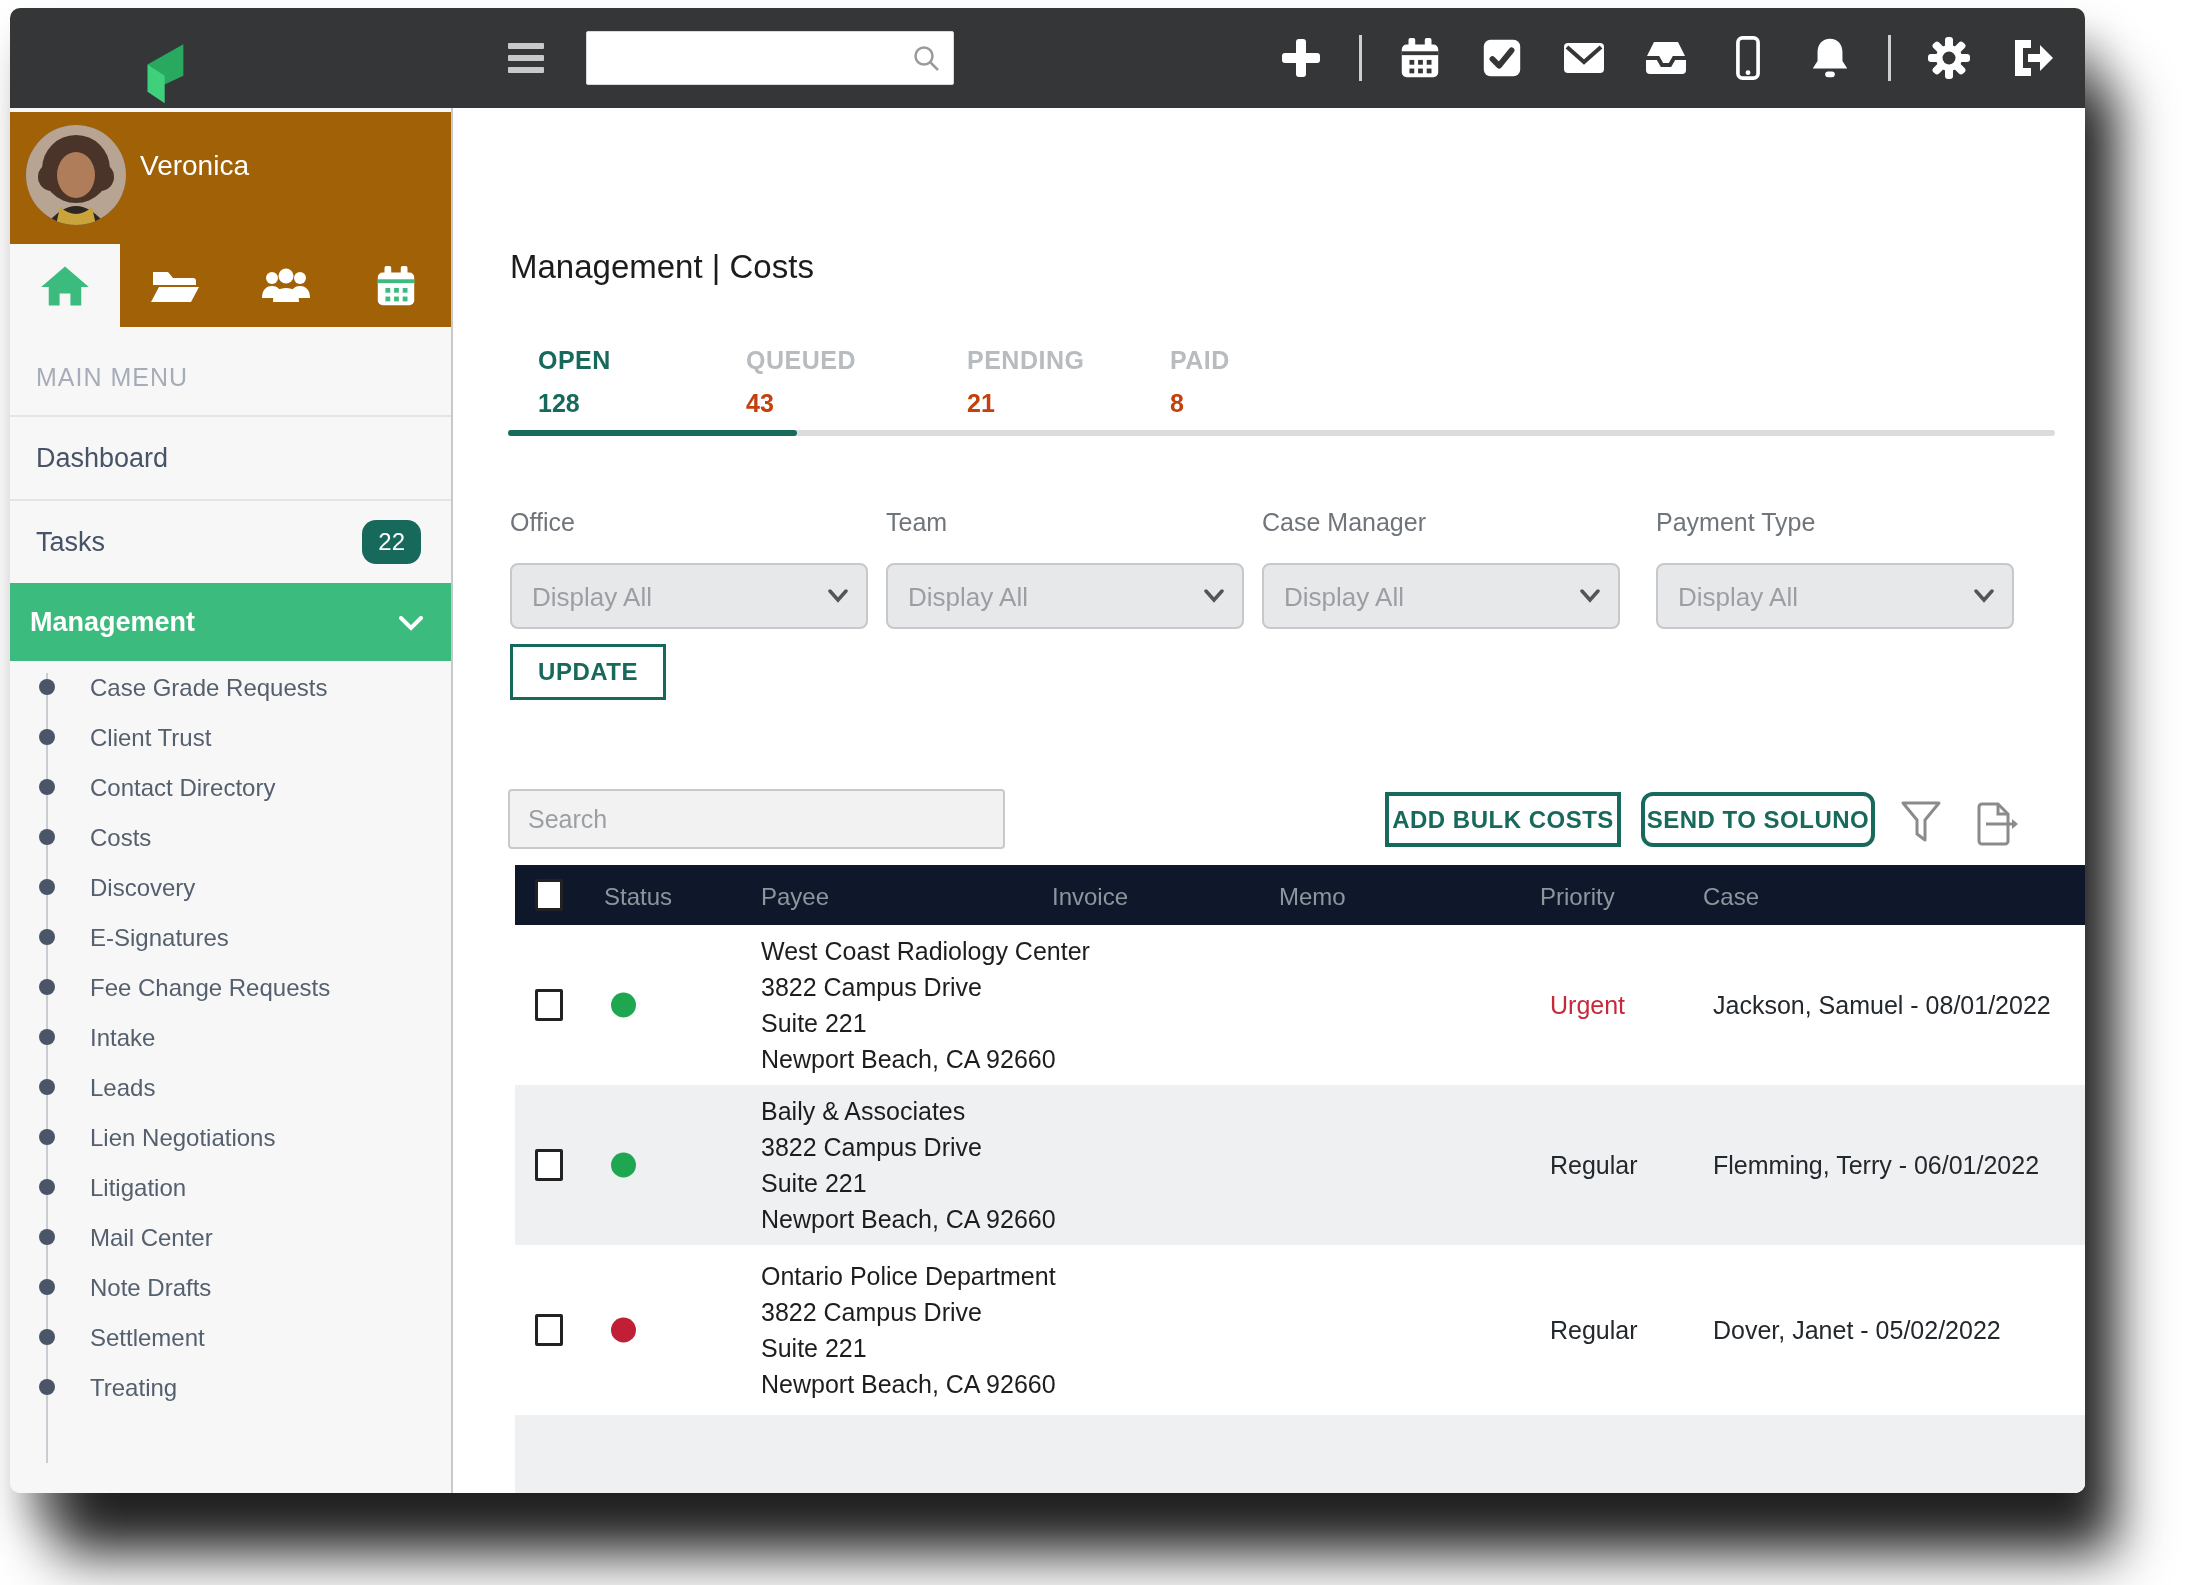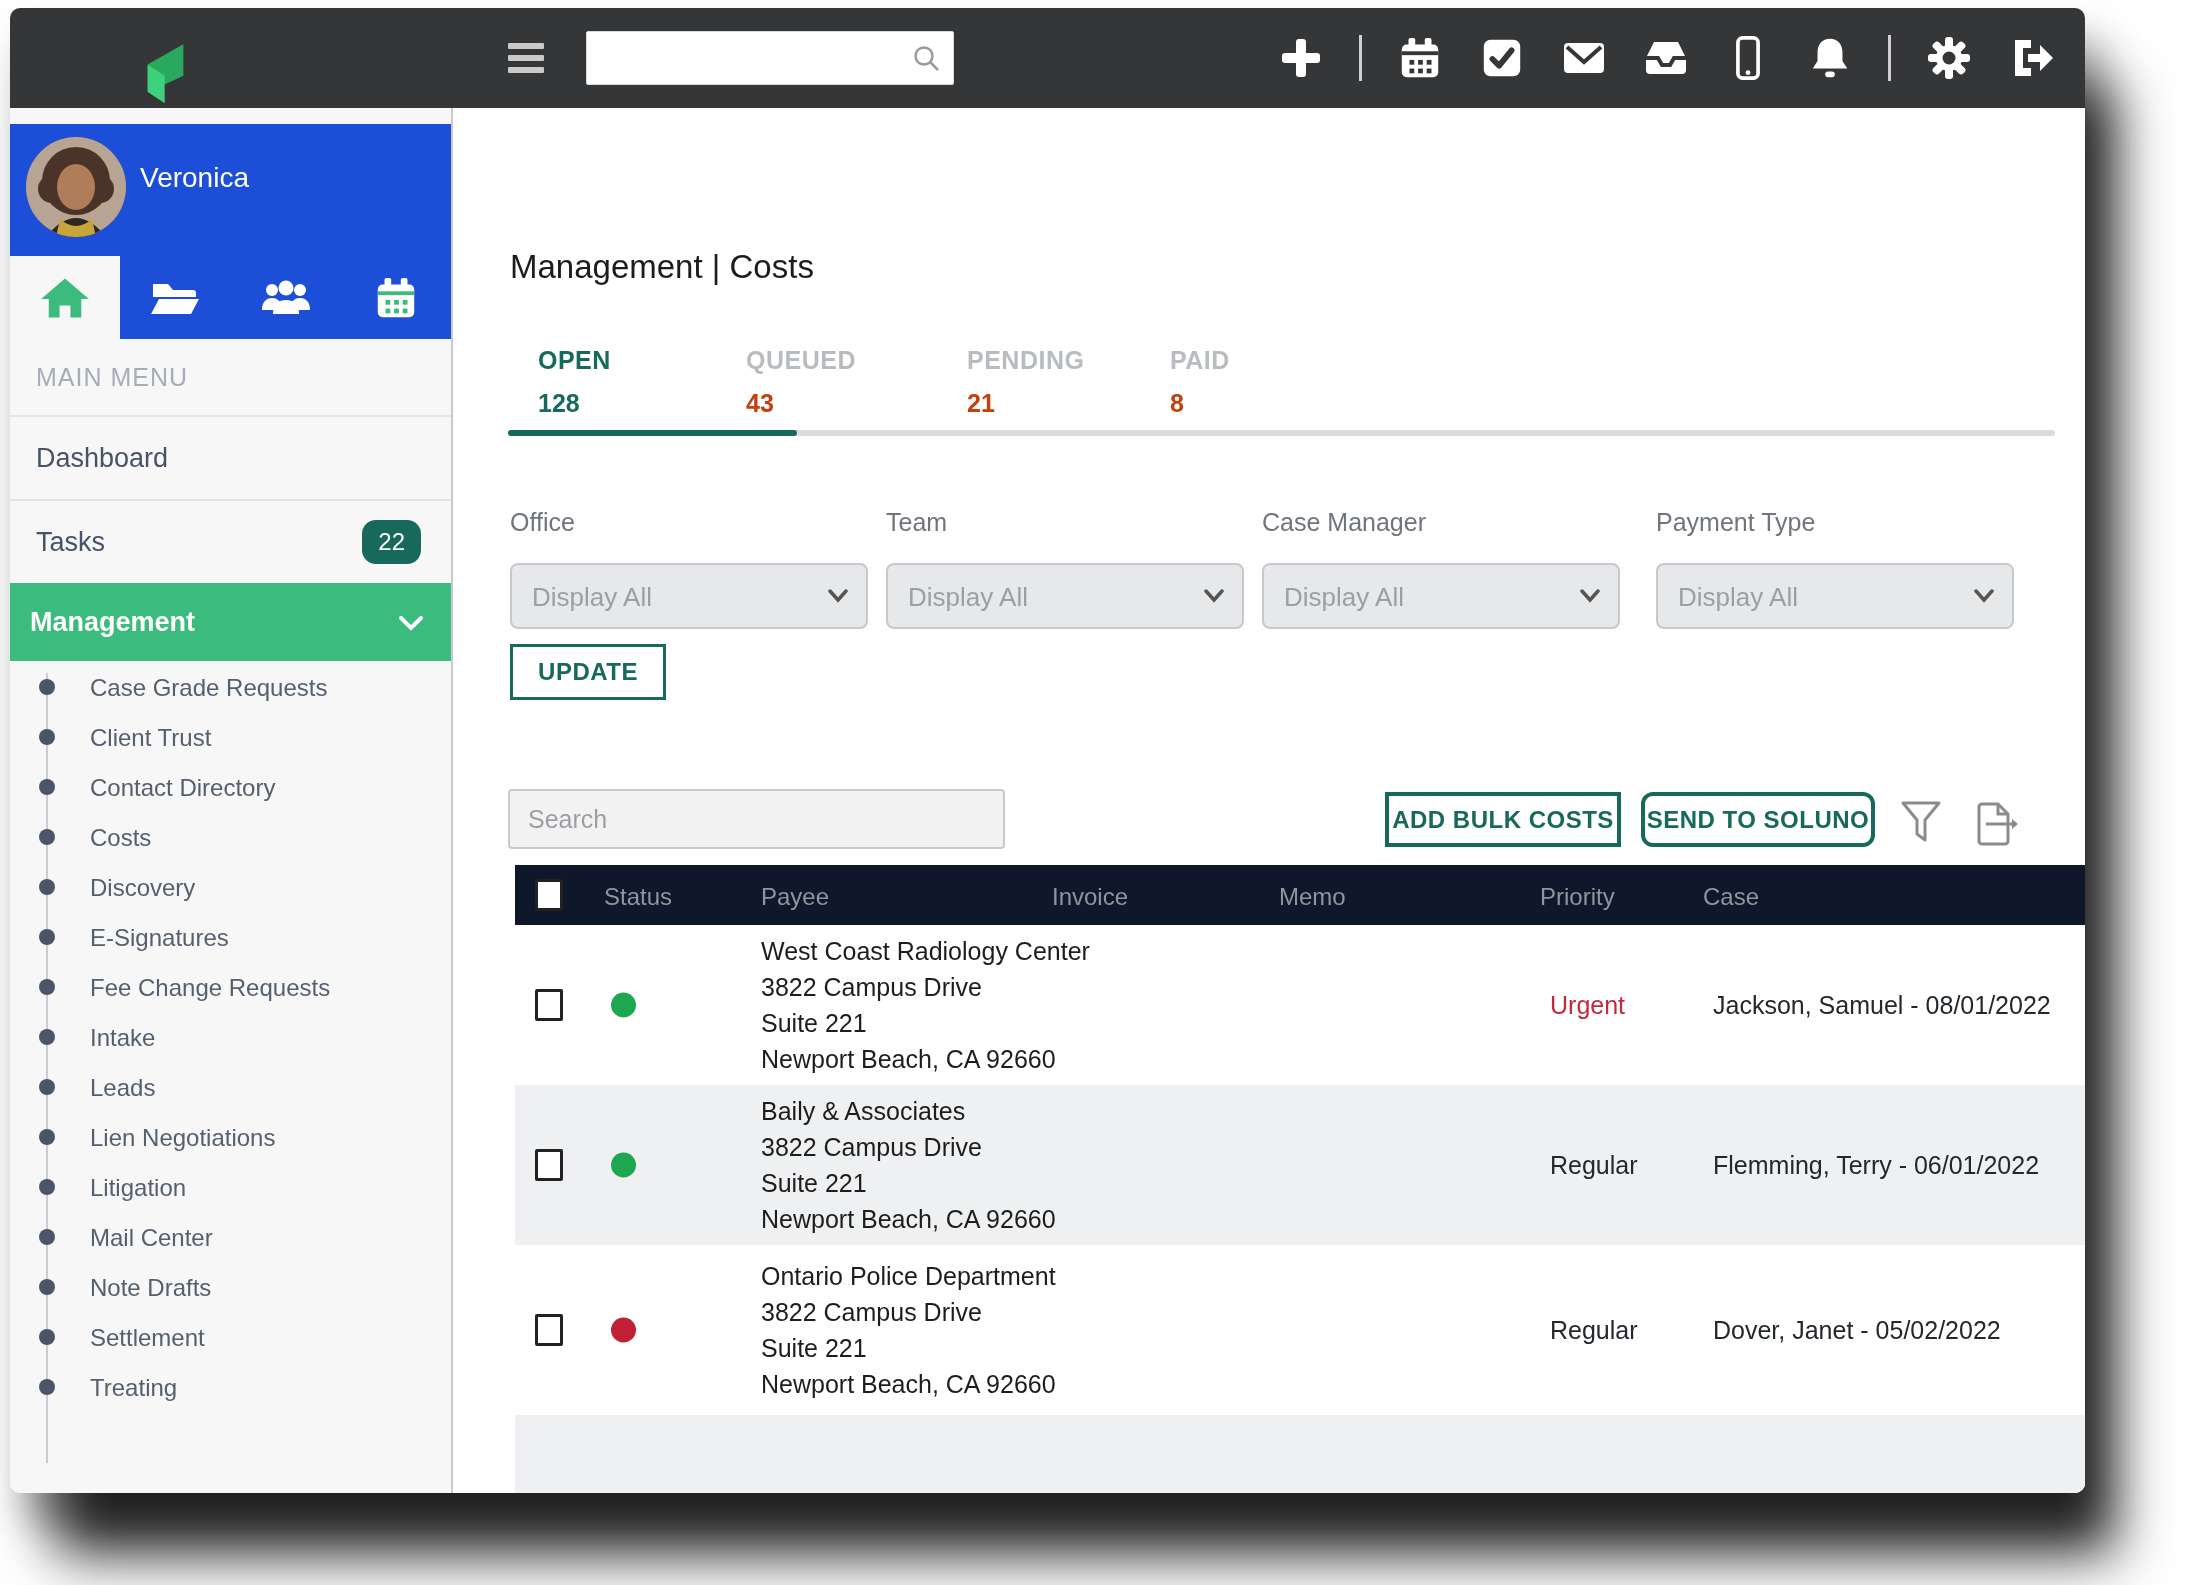--- a/index.html
+++ b/index.html
@@ -16,21 +16,21 @@
   .hamburger { position:absolute; left:498px; top:28px; width:42px; height:44px; display:flex; flex-direction:column; justify-content:center; gap:6px; cursor:pointer; }
   .hamburger span { display:block; width:36px; height:6px; background:#c9c9c9; border-radius:1px; }
   .top-search { position:absolute; left:576px; top:23px; width:368px; height:54px; background:#ffffff; border:1px solid #d9d9d9; border-radius:2px; }
   .top-search input { position:absolute; left:12px; top:0; width:300px; height:52px; border:none; outline:none; font-size:24px; color:#333; background:transparent; }
   .top-search .mag { position:absolute; right:10px; top:11px; }
   .top-icons { position:absolute; right:30px; top:0; height:100px; display:flex; align-items:center; gap:34px; }
   .tico { width:48px; height:48px; display:flex; align-items:center; justify-content:center; cursor:pointer; }
   .tsep { width:3px; height:46px; background:#cfcfcf; }
   
   .sidebar { position:absolute; left:0; top:100px; width:443px; height:1385px; background:#f7f7f8; border-right:2px solid #c6cacd; }
-  .profile { position:absolute; left:0; top:16px; width:100%; height:215px; background:#1d4ed8; }
+  .profile { position:absolute; left:0; top:4px; width:100%; height:215px; background:#a16207; }
   .avatar { position:absolute; left:16px; top:13px; width:100px; height:100px; border-radius:50%; overflow:hidden; background:#7a5a48; cursor:pointer; }
   .profile-name { position:absolute; left:130px; top:38px; color:#ffffff; font-size:28px; }
   .tabrow { position:absolute; left:0; top:132px; width:100%; height:83px; display:flex; }
   .stab { width:110.75px; height:83px; display:flex; align-items:center; justify-content:center; cursor:pointer; }
   .stab.active { background:#f7f7f8; }
   .menu-label { position:absolute; left:26px; top:255px; font-size:25px; letter-spacing:1px; color:#a6adb8; }
   .mdiv { position:absolute; left:0; width:100%; height:2px; background:#e2e4e7; }
   .mitem { position:absolute; left:0; width:100%; height:82px; display:flex; align-items:center; padding-left:26px; font-size:27px; color:#47536 6; cursor:pointer; }
   .mitem, .mitem span.lbl { color:#475366; }
   .mitem.active { background:#3bbb7e; }

